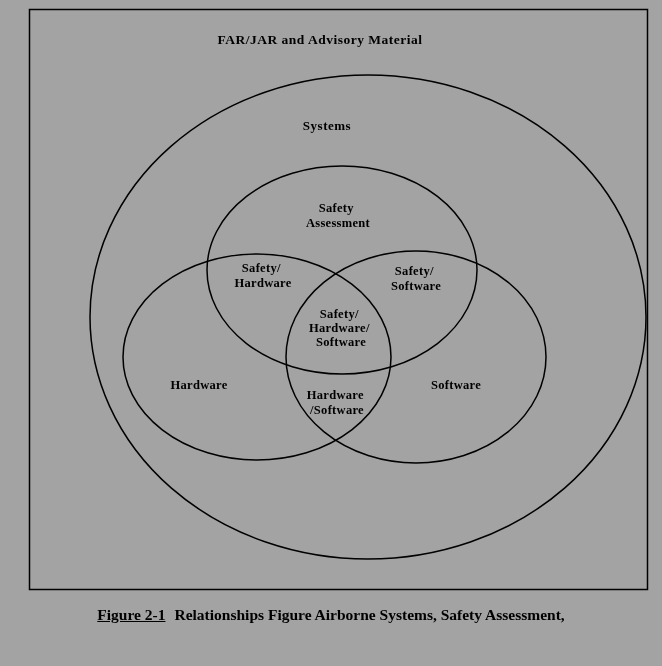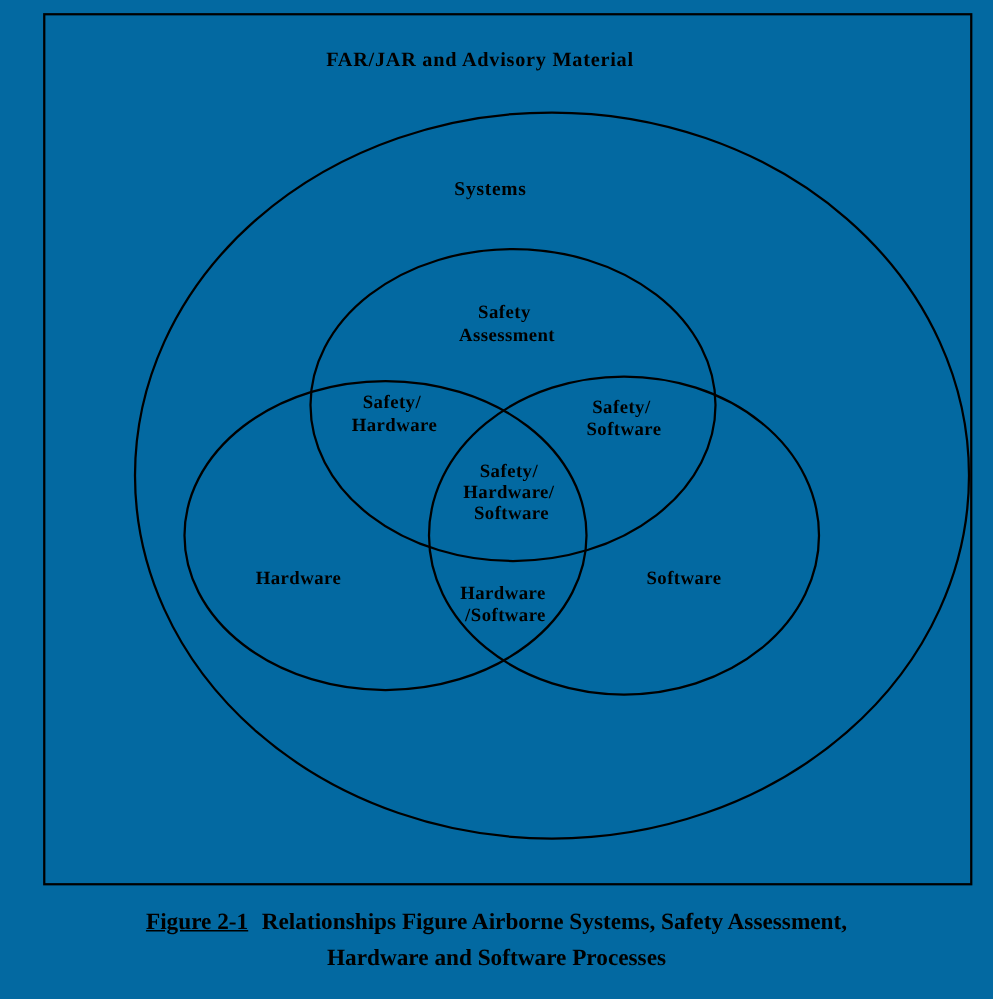--- a/index.html
+++ b/index.html
@@ -8,21 +8,21 @@
     width: 662px;
     height: 666px;
     background: #ffffff;
     font-family: "Liberation Serif", serif;
     color: #000000;
   }
   .stage {
     position: relative;
     width: 662px;
     height: 666px;
-    background: #0369a1;
+    background: #a3a3a3;
     overflow: hidden;
   }
   svg { display: block; }
   svg text {
     font-family: "Liberation Serif", serif;
     font-weight: bold;
     fill: #000000;
   }
   .frame-title { font-size: 13.5px; letter-spacing: 0.5px; }
   .systems-label { font-size: 13px; letter-spacing: 0.5px; }
@@ -91,16 +91,15 @@
       <tspan x="337">Hardware</tspan>
       <tspan x="337" dy="15">/Software</tspan>
     </text>
 
   </svg>
 
   <div class="caption">
     <div>
       <span class="fig-ref">Figure 2-1</span><span>Relationships Figure Airborne Systems, Safety Assessment,</span>
     </div>
-    <div>Hardware and Software Processes</div>
   </div>
 
 </div>
 
 </body></html>

